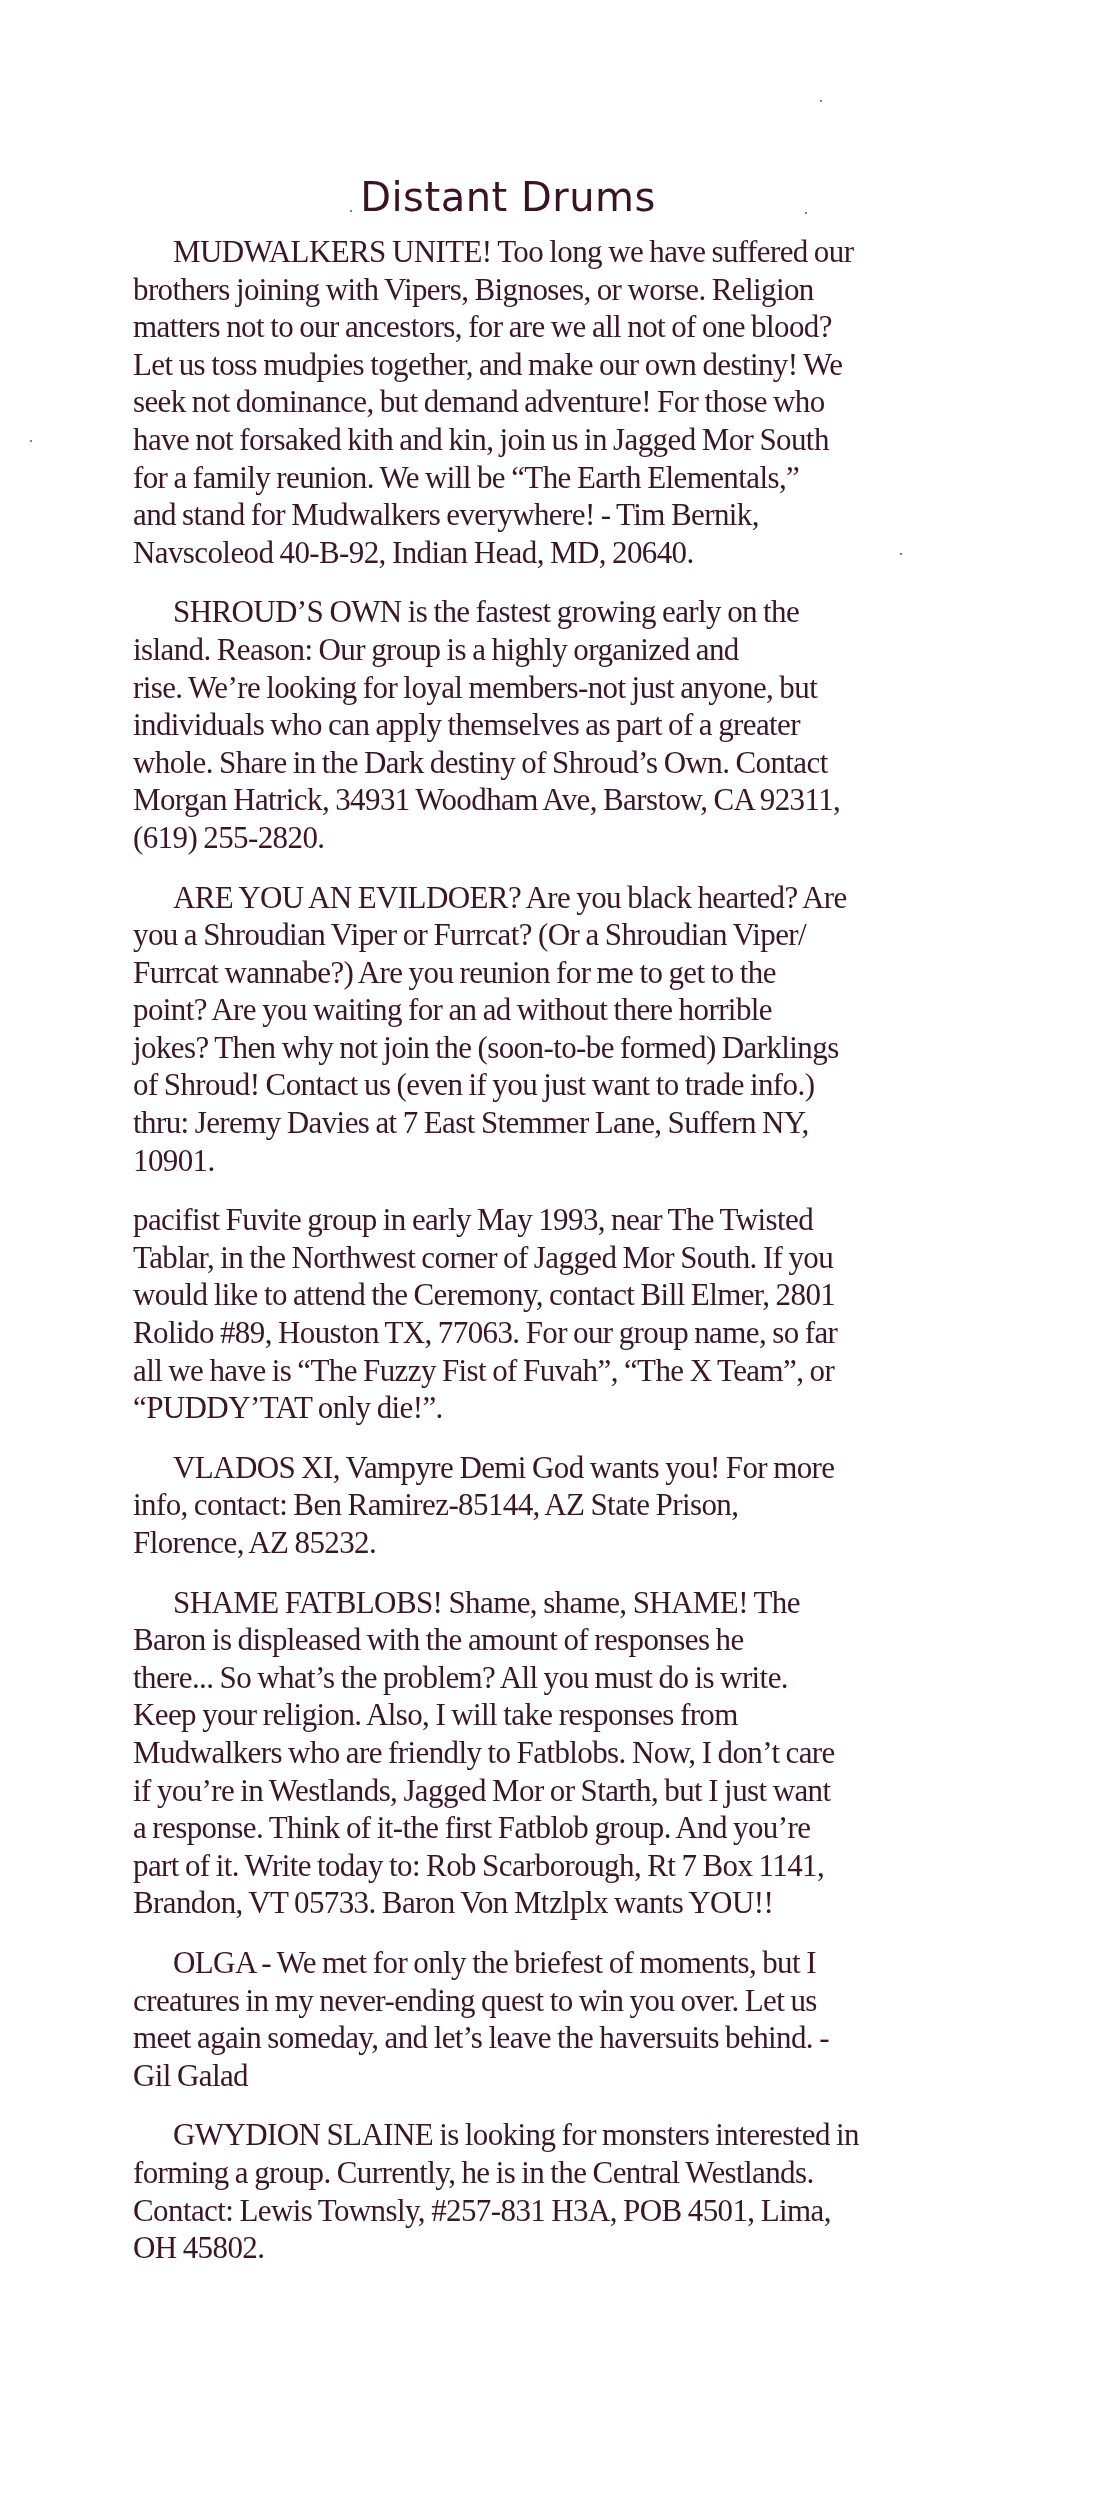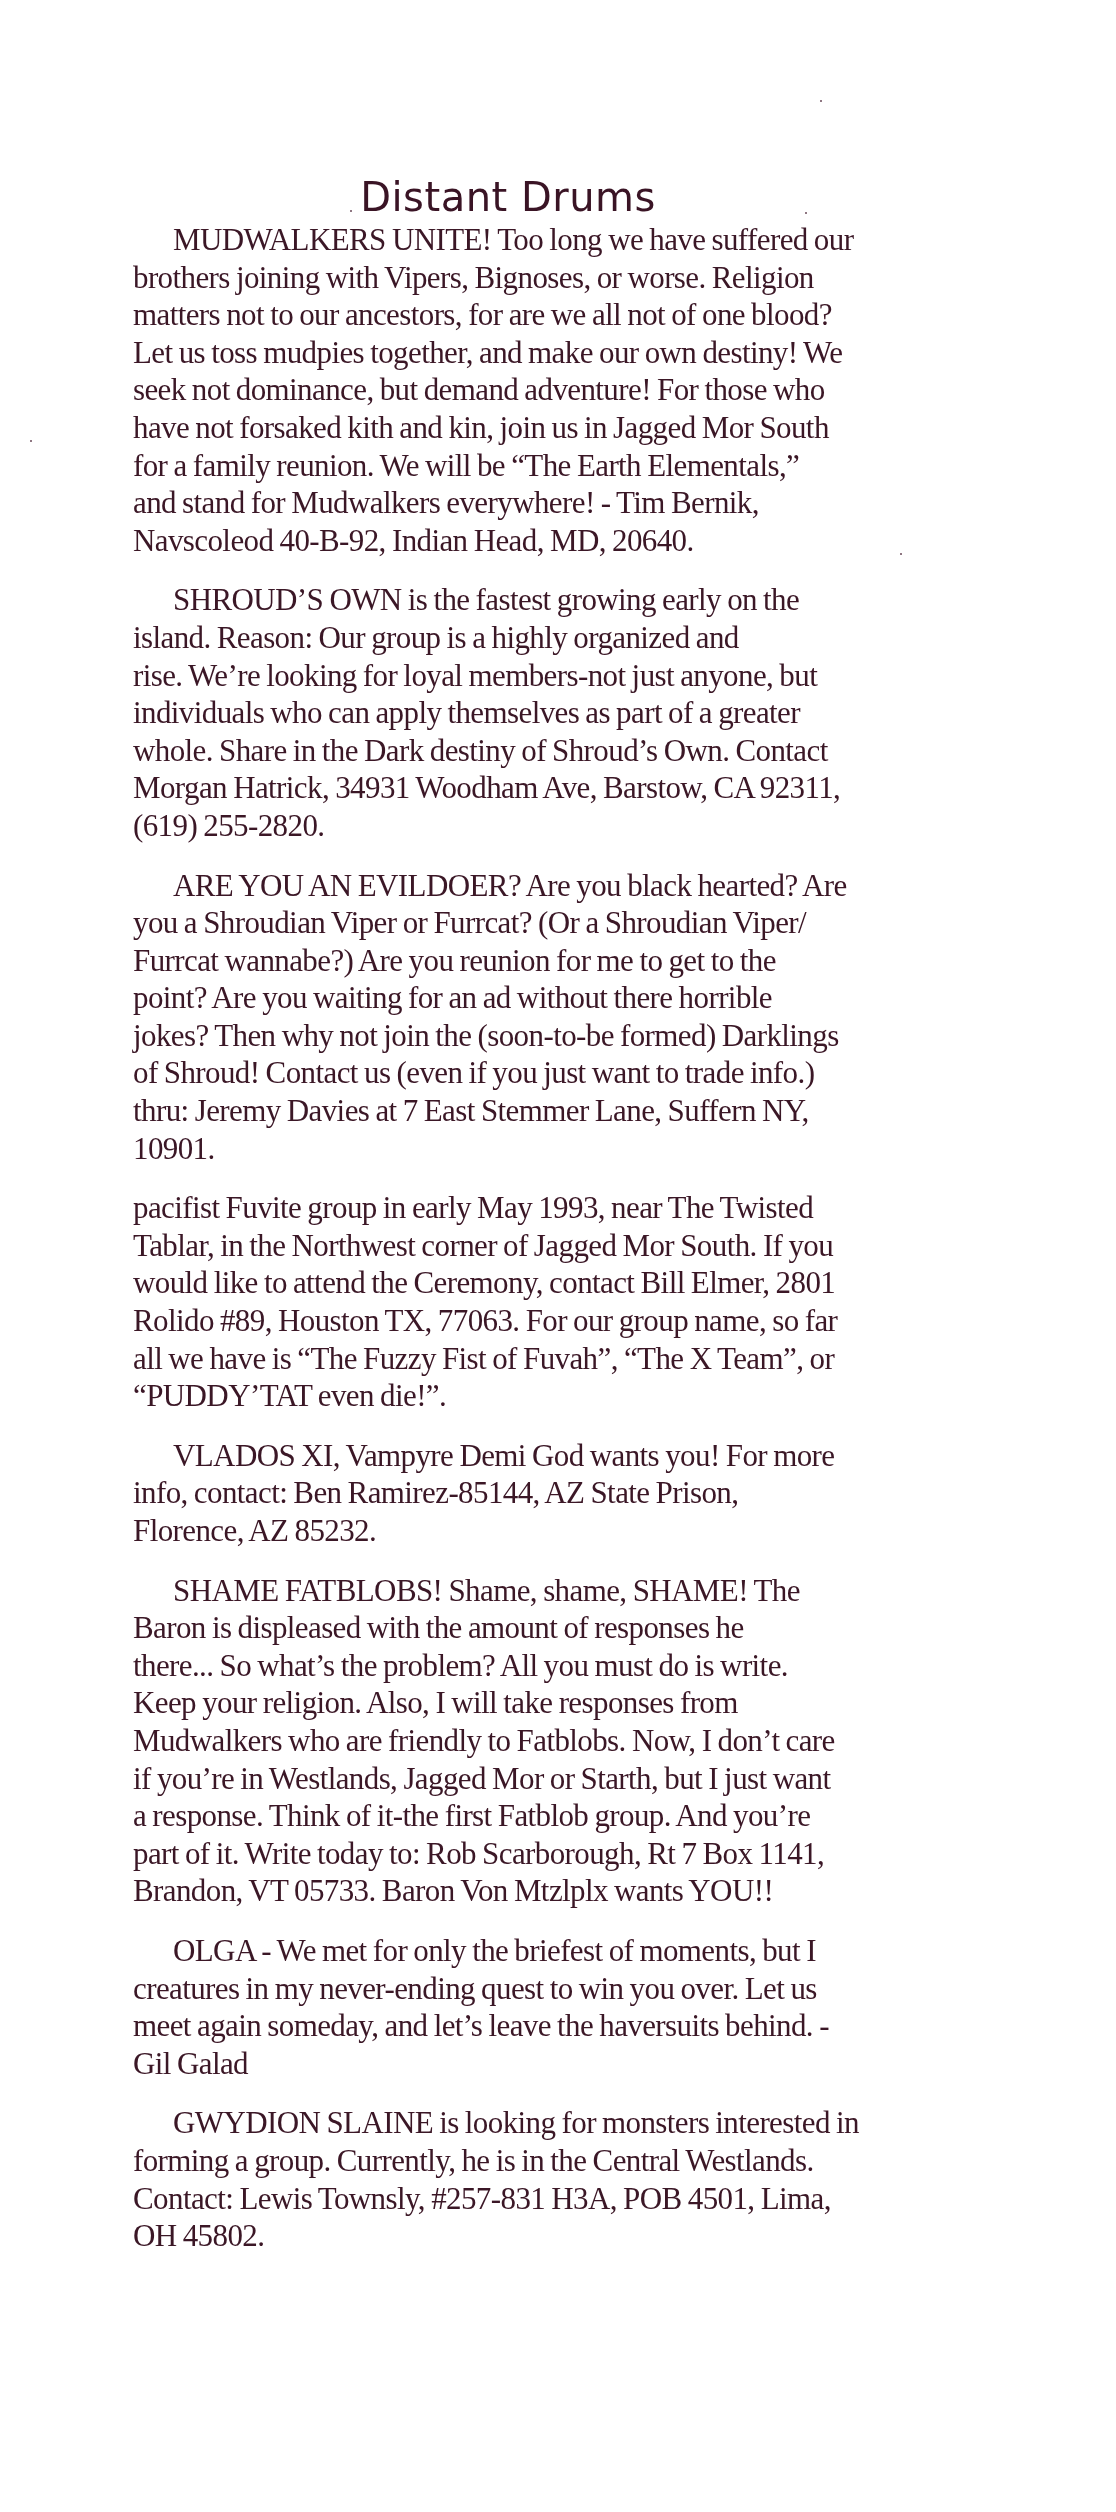--- a/index.html
+++ b/index.html
@@ -40,21 +40,21 @@
     top: 221px;
     width: 870px;
     font-family: "Liberation Serif", "DejaVu Serif", serif;
     font-size: 31px;
     line-height: 37.6px;
     color: #3b1726;
     letter-spacing: -0.6px;
     word-spacing: -1px;
   }
   .para {
-    margin: 0 0 22px 0;
+    margin: 12px 0 22px 0;
   }
   .line {
     display: block;
     white-space: nowrap;
   }
   .line.first {
     padding-left: 40px;
   }
   .speck {
     position: absolute;
@@ -105,21 +105,21 @@
       <span class="line">thru: Jeremy Davies at 7 East Stemmer Lane, Suffern NY,</span>
       <span class="line">10901.</span>
     </div>
 
     <div class="para">
       <span class="line">pacifist Fuvite group in early May 1993, near The Twisted</span>
       <span class="line">Tablar, in the Northwest corner of Jagged Mor South. If you</span>
       <span class="line">would like to attend the Ceremony, contact Bill Elmer, 2801</span>
       <span class="line">Rolido #89, Houston TX, 77063. For our group name, so far</span>
       <span class="line">all we have is “The Fuzzy Fist of Fuvah”, “The X Team”, or</span>
-      <span class="line">“PUDDY’TAT even die!”.</span>
+      <span class="line">“PUDDY’TAT only die!”.</span>
     </div>
 
     <div class="para">
       <span class="line first">VLADOS XI, Vampyre Demi God wants you! For more</span>
       <span class="line">info, contact: Ben Ramirez-85144, AZ State Prison,</span>
       <span class="line">Florence, AZ 85232.</span>
     </div>
 
     <div class="para">
       <span class="line first">SHAME FATBLOBS! Shame, shame, SHAME! The</span>

